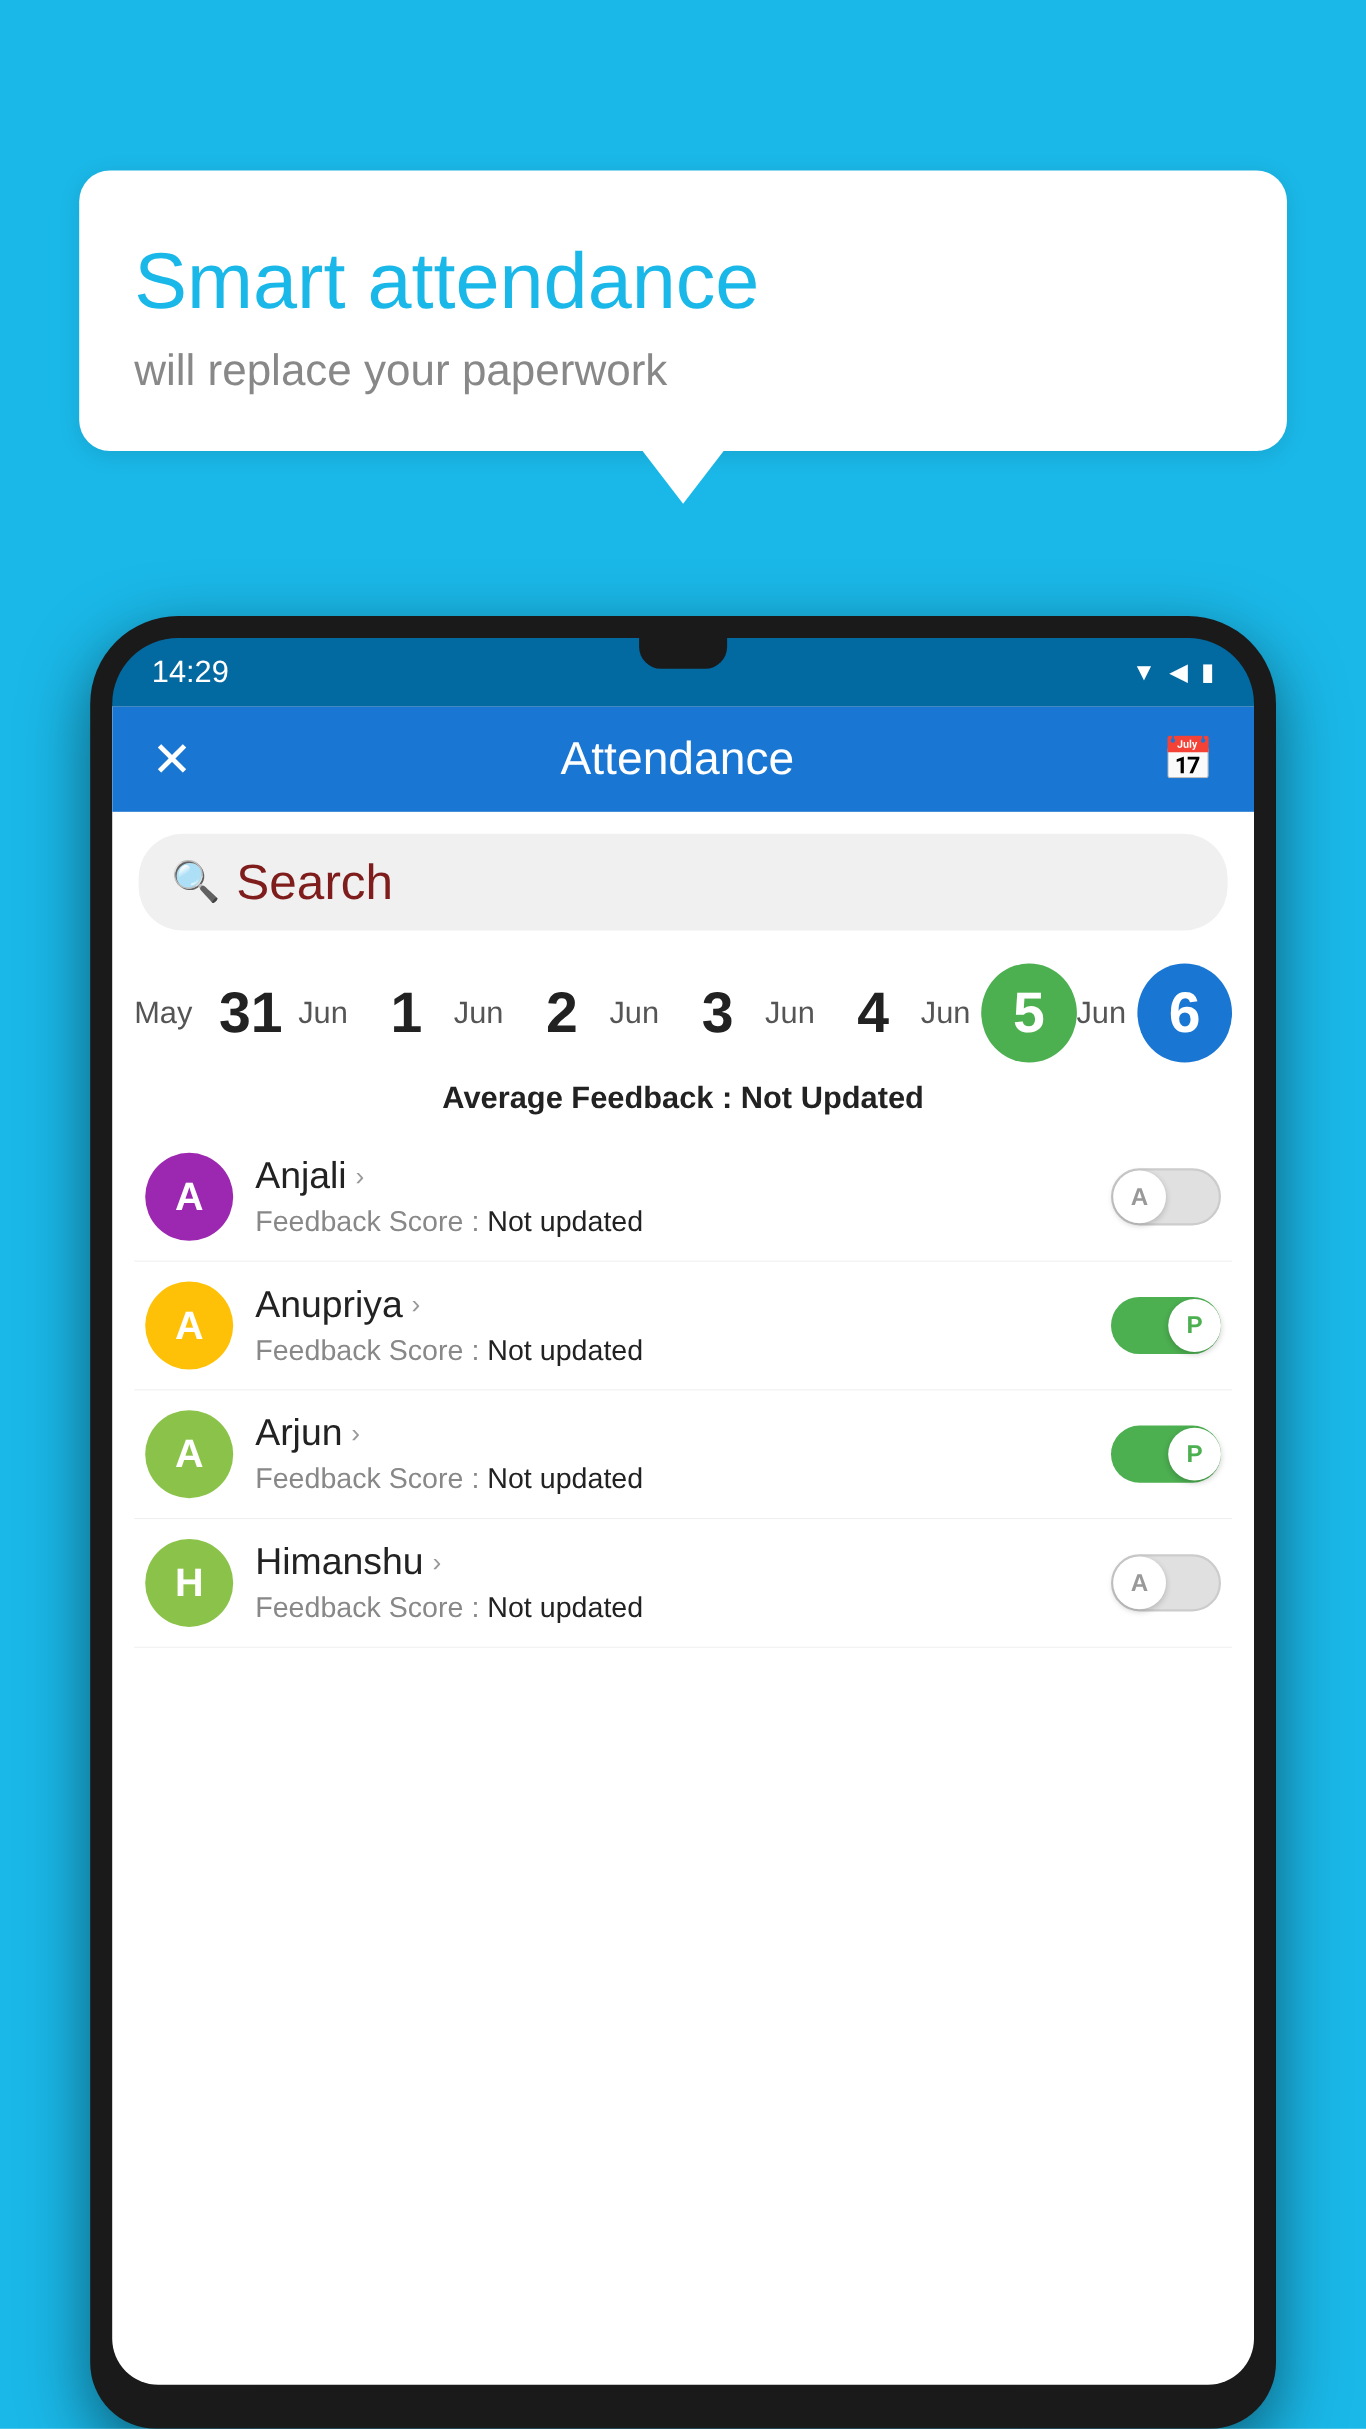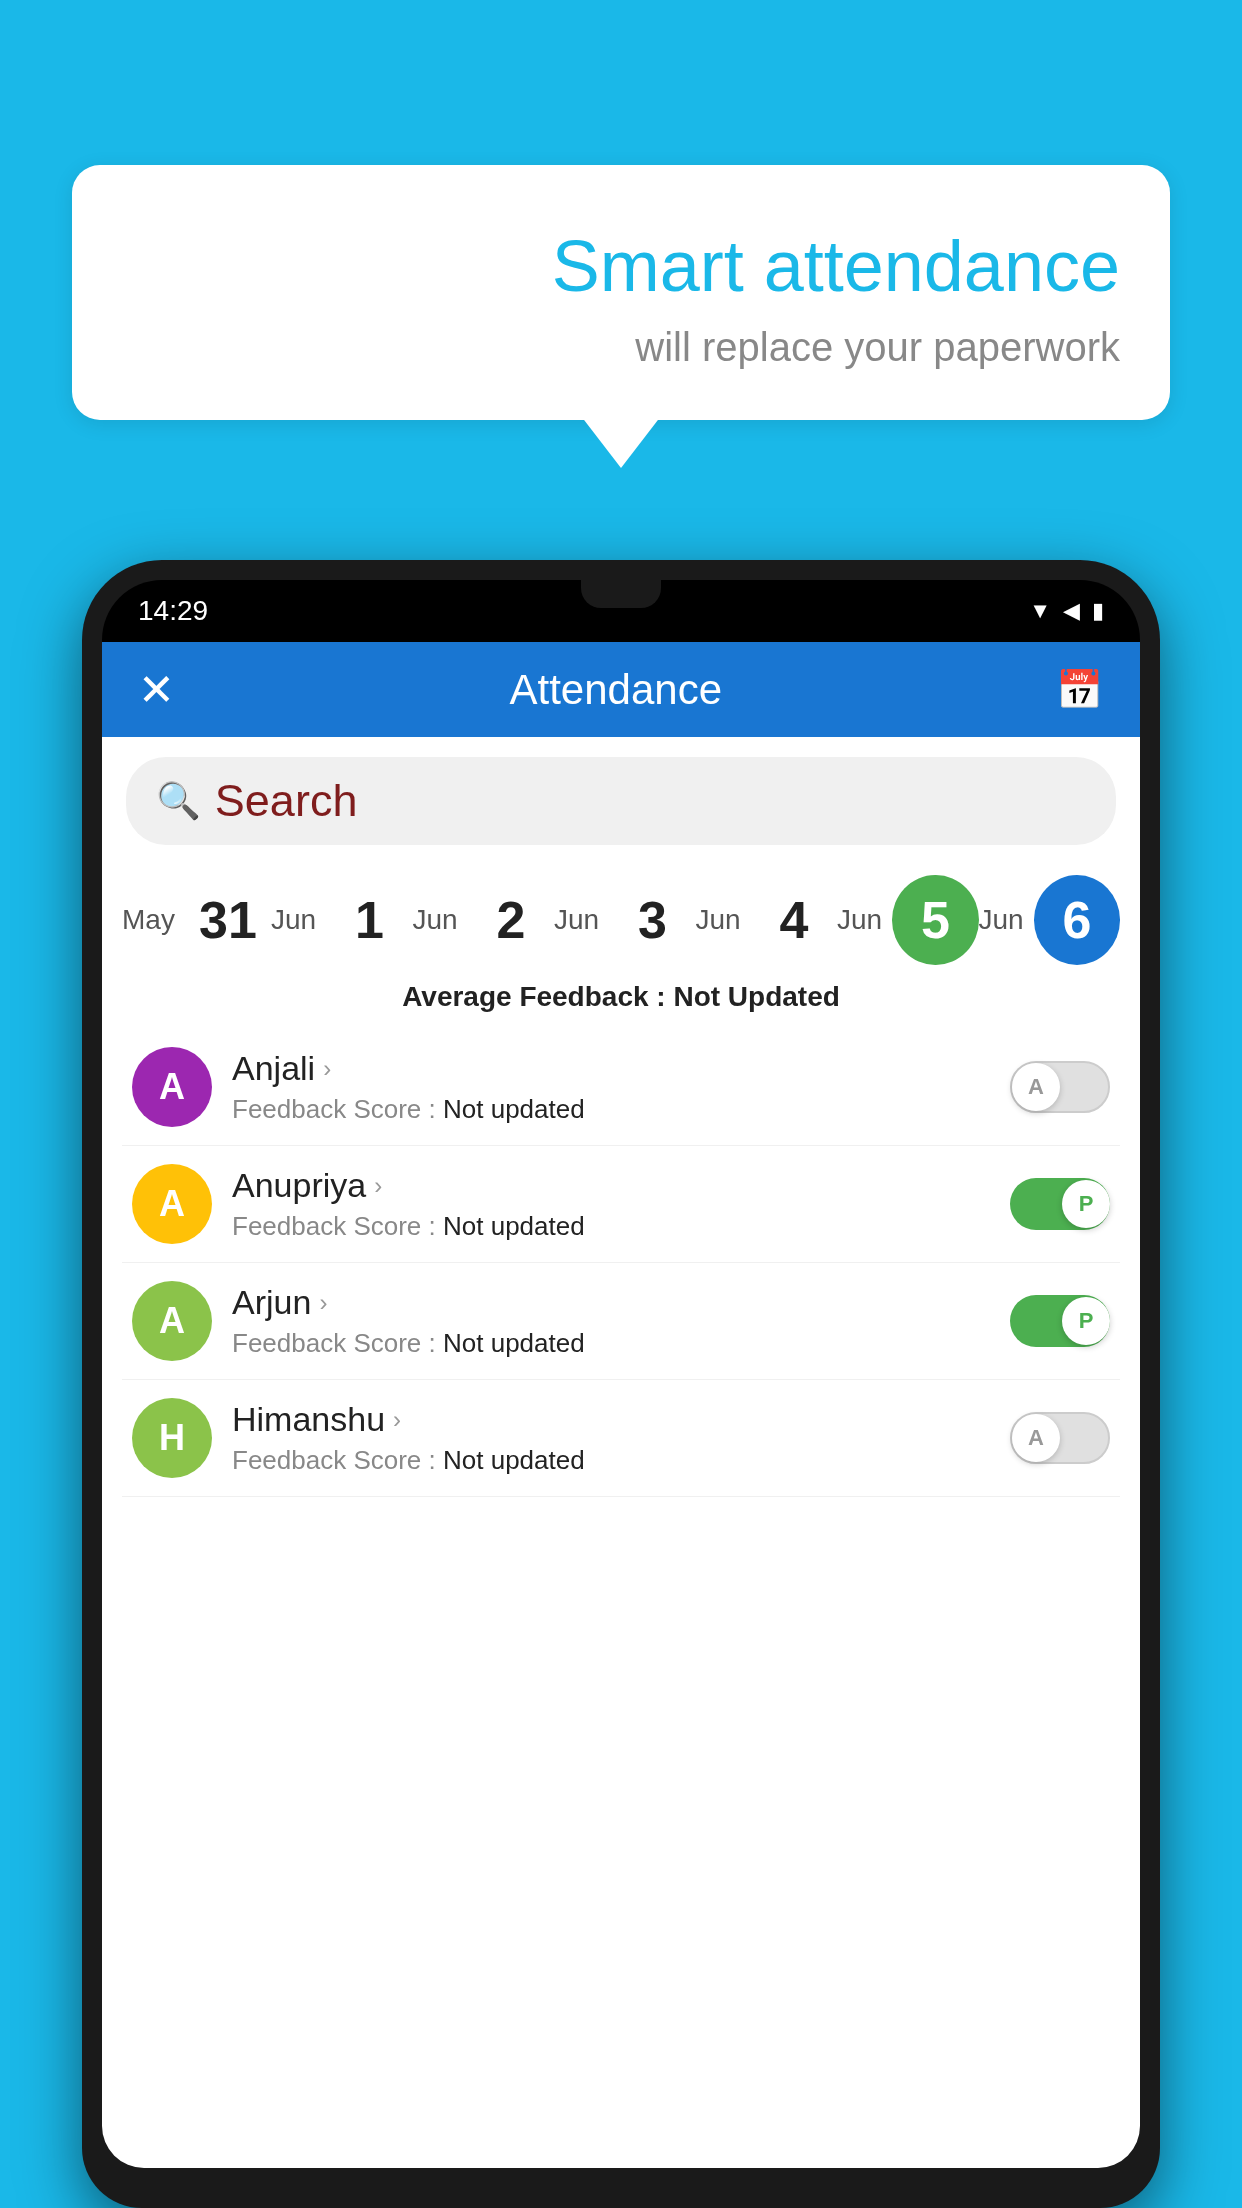--- a/index.html
+++ b/index.html
@@ -9,27 +9,27 @@
       height: 2208px;
       background-color: #1ab8e8;
       font-family: 'Segoe UI', Arial, sans-serif;
       overflow: hidden;
       position: relative;
     }
 
     
     .speech-bubble {
       position: absolute;
-      top: 165px;
+      top: 155px;
       left: 72px;
       right: 72px;
       background: white;
       border-radius: 28px;
       padding: 60px 50px 50px;
-      text-align: right;
+      text-align: left;
       box-shadow: 0 4px 20px rgba(0,0,0,0.1);
     }
     .speech-bubble::after {
       content: '';
       position: absolute;
       bottom: -48px;
       left: 50%;
       transform: translateX(-50%);
       width: 0;
       height: 0;
@@ -70,21 +70,21 @@
       transform: translateX(-50%);
       width: 80px;
       height: 28px;
       background: #1a1a1a;
       border-radius: 0 0 20px 20px;
       z-index: 10;
     }
 
     
     .status-bar {
-      background: #000000;
+      background: #0369a1;
       height: 62px;
       border-radius: 60px 60px 0 0;
       display: flex;
       align-items: center;
       justify-content: space-between;
       padding: 0 36px;
       position: relative;
     }
     .status-time {
       color: white;

